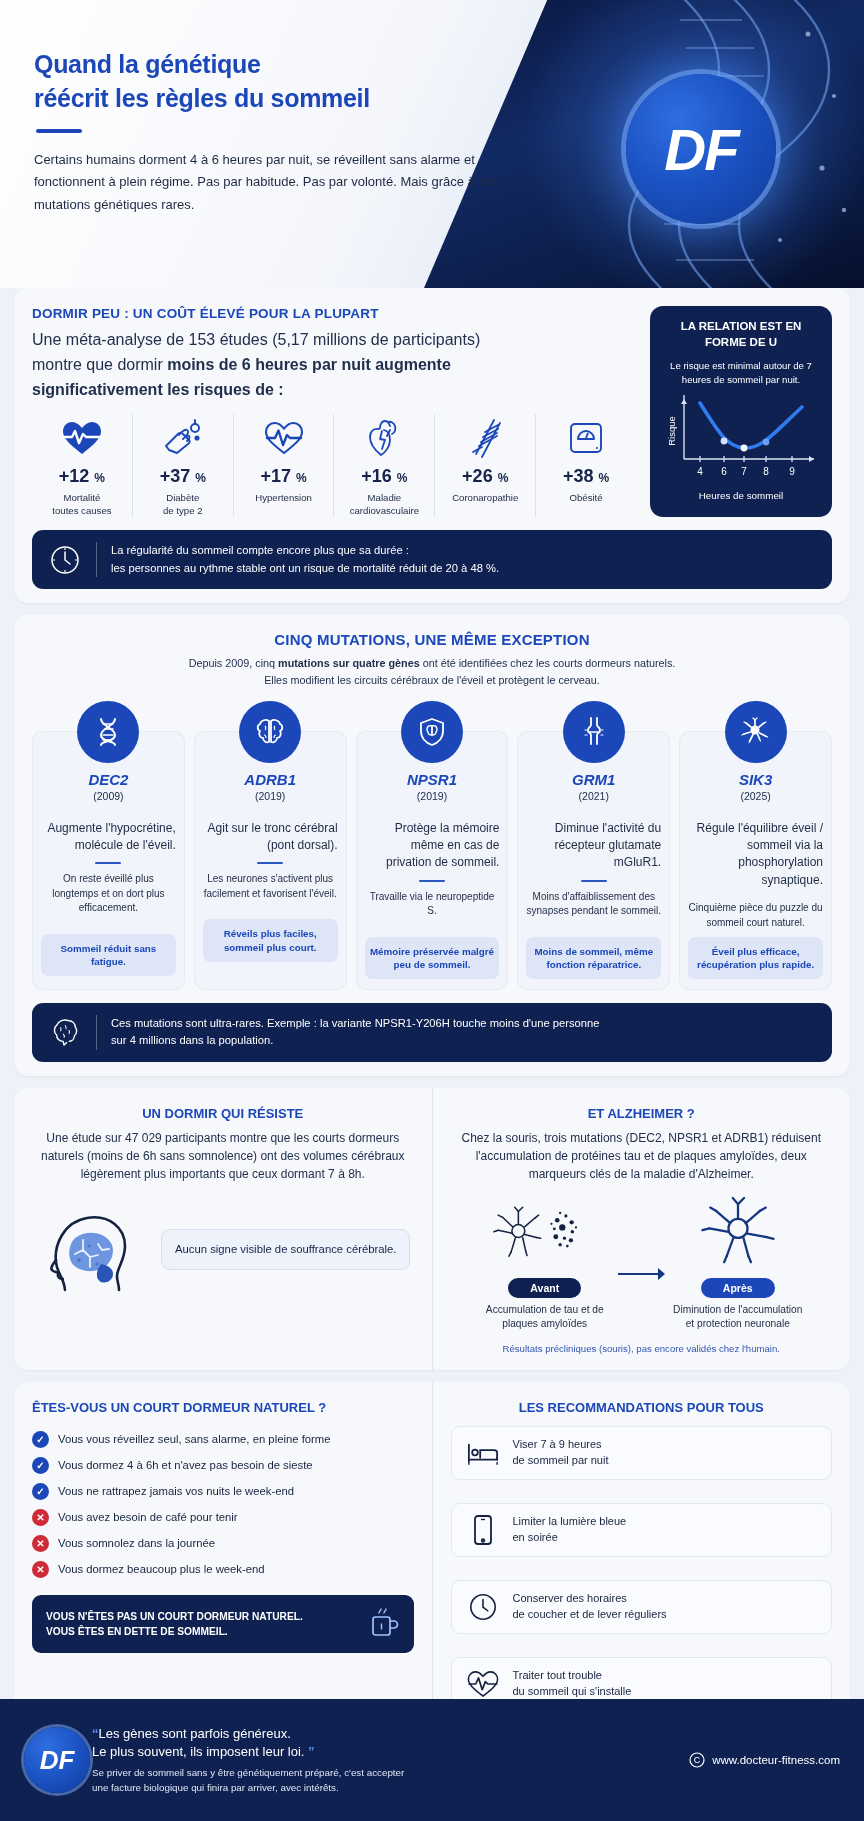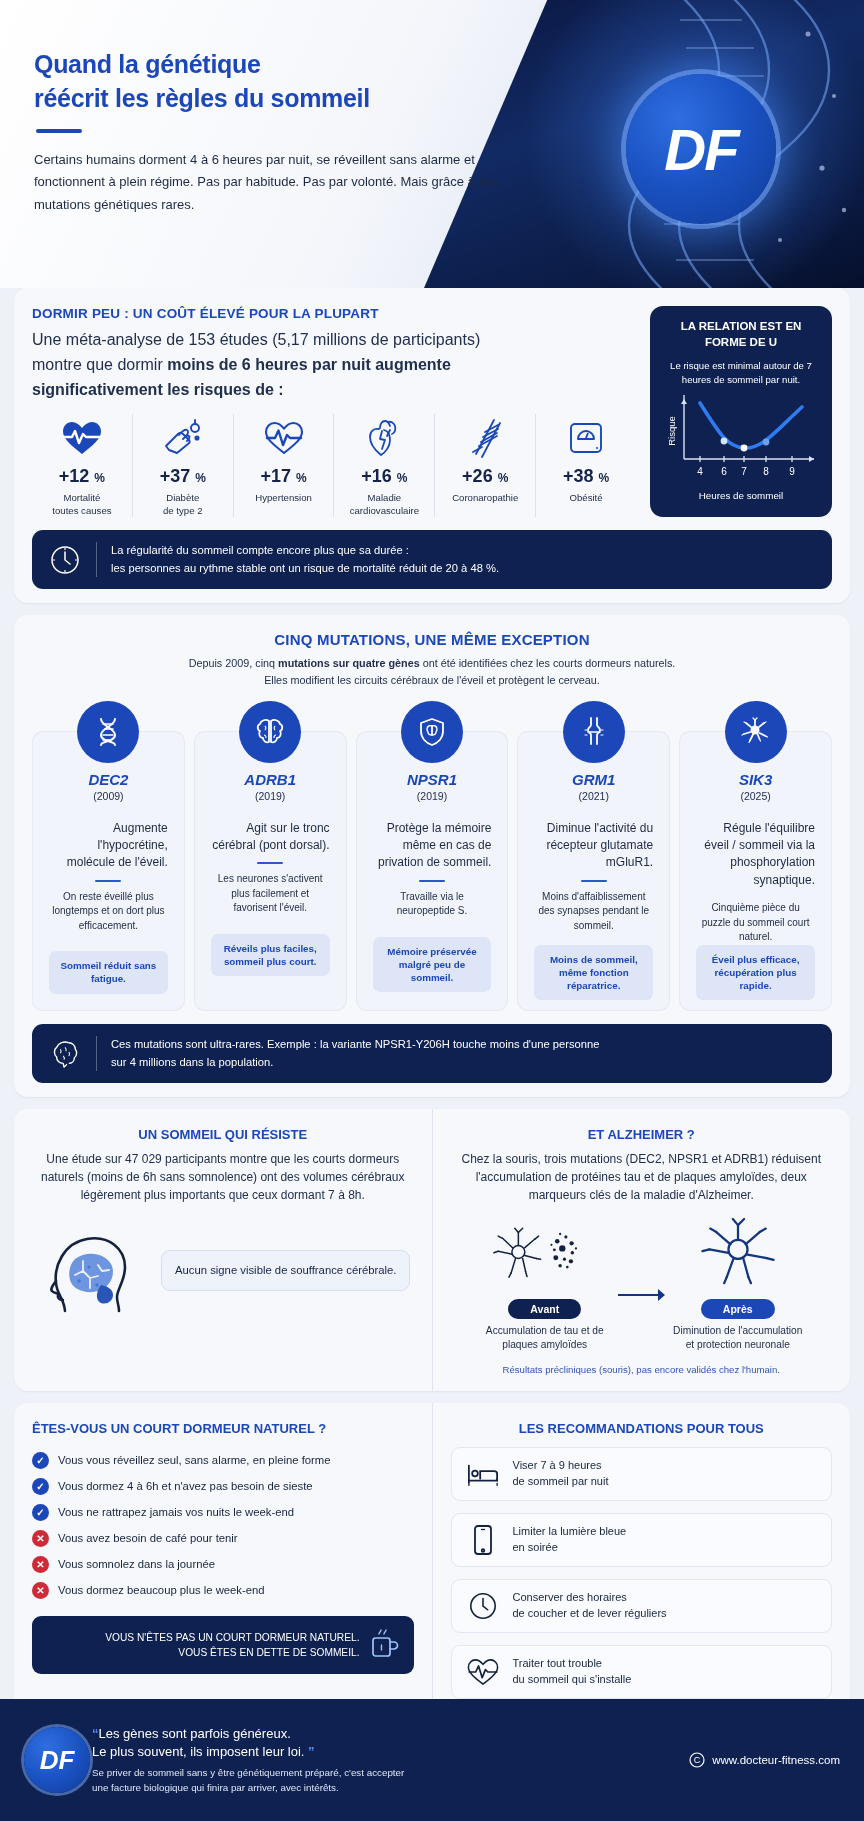--- a/index.html
+++ b/index.html
@@ -62,21 +62,21 @@
              padding:12px 16px; margin-top:13px; color:#fff; }
   .callout .ic { flex:0 0 34px; display:flex; align-items:center; justify-content:center; }
   .callout .bar { width:1px; align-self:stretch; background:rgba(255,255,255,.3); }
   .callout .tx { font-size:11.2px; line-height:1.55; }
 
   
   .s2-title { font-size:15px; text-align:center; }
   .s2-lede { font-size:10.8px; color:#22304d; text-align:center; line-height:1.55; margin-top:7px; }
   .s2-lede b { font-weight:bold; }
   .genes { display:flex; gap:9px; margin-top:16px; align-items:stretch; }
-  .gene { flex:1; background:#f1f4fa; border-radius:11px; padding:40px 17px 11px; position:relative;
+  .gene { flex:1; background:#f1f4fa; border-radius:11px; padding:40px 9px 11px; position:relative;
           display:flex; flex-direction:column; align-items:center; box-shadow:inset 0 0 0 1px #e6eaf3; }
   .gene-ico { position:absolute; top:-30px; left:50%; transform:translateX(-50%);
               width:62px; height:62px; border-radius:50%; background:#1b47b8;
               display:flex; align-items:center; justify-content:center; }
   .gene-name { font-size:15px; font-weight:bold; font-style:italic; color:#1b47b8; }
   .gene-year { font-size:10.5px; color:#1c2947; margin-top:2px; }
   .gene-d1 { font-size:12px; color:#1e2a44; text-align:right; line-height:1.45; margin-top:18px; }
   .divider { width:26px; height:2px; background:#2b58c4; margin:8px 0; border-radius:1px; }
   .gene-d2 { font-size:10px; color:#1e2a44; text-align:center; line-height:1.45; }
   .gene-badge { margin-top:auto; width:100%; background:#dde5f7; color:#1b47b8; font-size:9.8px;
@@ -105,23 +105,23 @@
 
   
   .chk { list-style:none; margin-top:11px; }
   .chk li { display:flex; align-items:center; gap:9px; font-size:11.3px; color:#18243f; padding:4.5px 0; }
   .mark { flex:0 0 17px; width:17px; height:17px; border-radius:50%; display:flex;
           align-items:center; justify-content:center; color:#fff; font-size:10px; font-weight:bold; }
   .mark.yes { background:#1b47b8; }
   .mark.no  { background:#cf2a37; }
   .verdict { margin-top:13px; background:#0e2150; border-radius:9px; padding:11px 14px; color:#fff;
              display:flex; align-items:center; justify-content:space-between; gap:10px; }
-  .verdict .vt { font-size:10.2px; font-weight:normal; line-height:1.5; text-align:right; flex:1; }
-
-  .reco { margin-top:11px; display:flex; flex-direction:column; gap:12px; }
+  .verdict .vt { font-size:10.2px; font-weight:bold; line-height:1.5; text-align:left; flex:1; }
+
+  .reco { margin-top:11px; display:flex; flex-direction:column; gap:23px; }
   .reco-item { display:flex; align-items:center; gap:13px; background:#f9fbfe; border:1px solid #e2e8f3;
                border-radius:9px; padding:10px 14px; }
   .reco-ic { flex:0 0 34px; display:flex; align-items:center; justify-content:center; color:#16244a; }
   .reco-tx { font-size:11px; color:#18243f; line-height:1.45; }
 
   
   .footer { position:absolute; left:0; bottom:0; width:864px; height:122px; background:#0e2150;
             display:flex; align-items:center; padding:0 24px; }
   .f-logo { flex:0 0 66px; width:66px; height:66px; border-radius:50%;
             background:radial-gradient(circle at 35% 30%, #2f6fe0 0%, #1b53c4 50%, #103a97 100%);
@@ -438,21 +438,21 @@
       <div class="bar"></div>
       <div class="tx">
         <div>Ces mutations sont ultra-rares. Exemple : la variante NPSR1-Y206H touche moins d'une personne</div>
         <div>sur 4 millions dans la population.</div>
       </div>
     </div>
   </div>
 
   <div class="two">
     <div class="col">
-      <h3>UN SOMMEIL QUI RÉSISTE</h3>
+      <h3>UN DORMIR QUI RÉSISTE</h3>
       <p class="lede">Une étude sur 47 029 participants montre que les courts dormeurs naturels (moins de 6h sans somnolence) ont des volumes cérébraux légèrement plus importants que ceux dormant 7 à 8h.</p>
       <div class="brain-row">
         <svg width="112" height="112" viewBox="0 0 112 112">
           <path d="M30 96c-1-13-8-16-9-28C19 52 28 28 52 24c22-4 38 10 38 28 0 14-8 22-8 30 0 6 2 8 2 14" stroke="#14223f" stroke-width="2.6" fill="none" stroke-linecap="round"></path>
           <path d="M21 66c-3 4-6 8-4 10 1 2 5 2 6 3" stroke="#14223f" stroke-width="2.6" fill="none" stroke-linecap="round"></path>
           <path d="M23 79c-1 4 1 6 5 6" stroke="#14223f" stroke-width="2.4" fill="none" stroke-linecap="round"></path>
           <path d="M40 44c12-9 30-6 36 5 5 9 0 22-10 26-12 5-28 1-31-10-2-8 0-16 5-21z" fill="#6e95e0"></path>
           <path d="M66 70c6 1 12 4 12 10 0 6-6 10-12 8-5-2-6-10 0-18z" fill="#2a55b8"></path>
           <g stroke="#eaf0ff" stroke-width="1.8" fill="none" stroke-linecap="round">
             <path d="M48 46v10M48 56l-8 4M48 56l7 7M55 63l8-2M55 63v10M63 50l4 6M67 56l7-1"></path>

